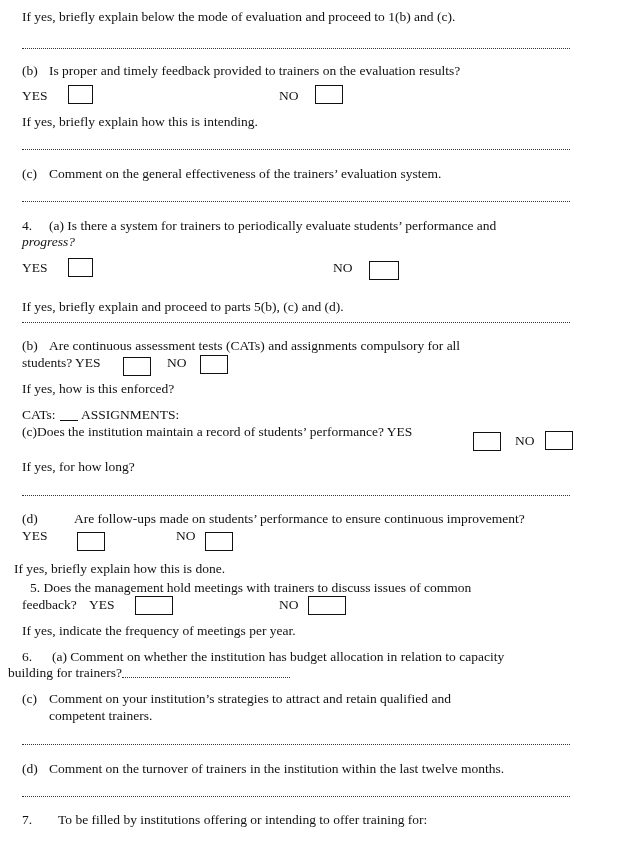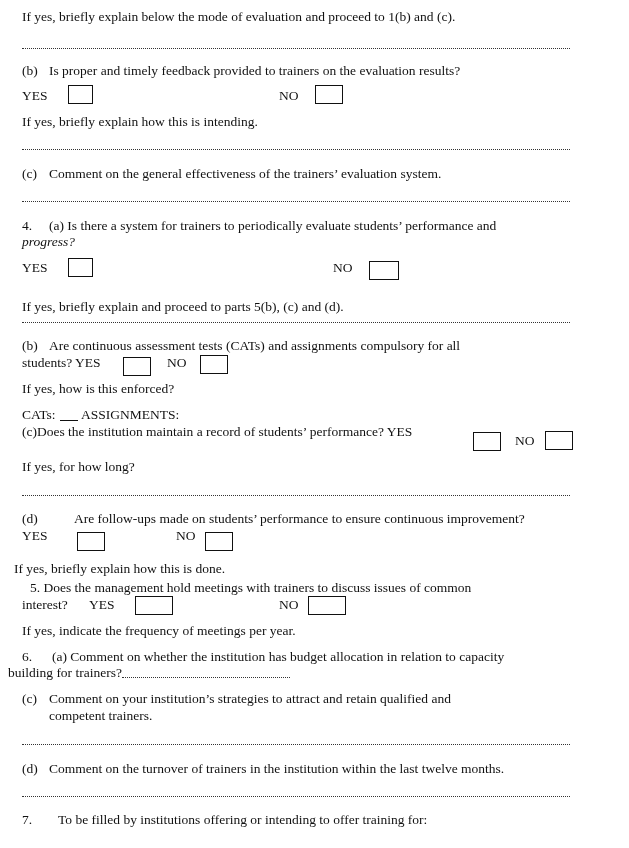--- a/index.html
+++ b/index.html
@@ -74,21 +74,21 @@
 
 <div class="t" style="left:22px;top:511px;">(d)</div>
 <div class="t" style="left:51px;top:511px;margin-left:23px;">Are follow-ups made on students’ performance to ensure continuous improvement?</div>
 <div class="t" style="left:22px;top:528px;">YES</div>
 <div class="box w28" style="left:77px;top:532px;"></div>
 <div class="t" style="left:176px;top:528px;">NO</div>
 <div class="box w28" style="left:205px;top:532px;"></div>
 <div class="t" style="left:14px;top:554px;margin-top:7px;">If yes, briefly explain how this is done.</div>
 
 <div class="t" style="left:30px;top:580px;">5. Does the management hold meetings with trainers to discuss issues of common</div>
-<div class="t" style="left:22px;top:597px;">interest?</div>
+<div class="t" style="left:22px;top:597px;">feedback?</div>
 <div class="t" style="left:89px;top:597px;">YES</div>
 <div class="box w38" style="left:135px;top:596px;"></div>
 <div class="t" style="left:279px;top:597px;">NO</div>
 <div class="box w38" style="left:308px;top:596px;"></div>
 <div class="t" style="left:22px;top:623px;">If yes, indicate the frequency of meetings per year.</div>
 
 <div class="t" style="left:22px;top:649px;">6.</div>
 <div class="t" style="left:52px;top:649px;">(a) Comment on whether the institution has budget allocation in relation to capacity</div>
 <div class="t" style="left:8px;top:665px;">building for trainers?</div>
 <div class="shortdots" style="left:122px;top:677px;width:168px;"></div>

